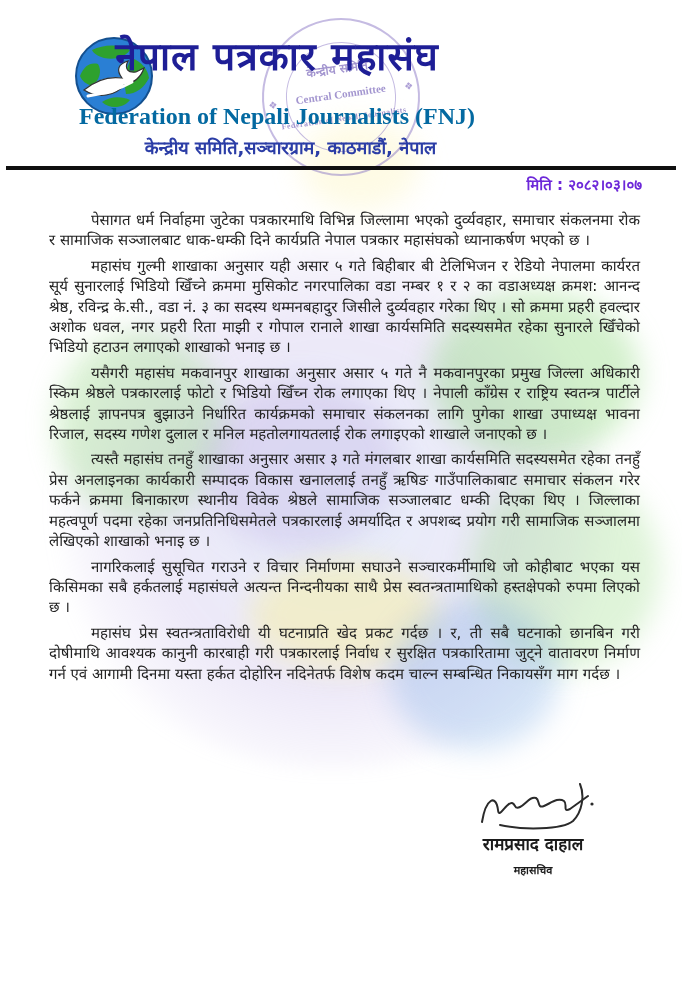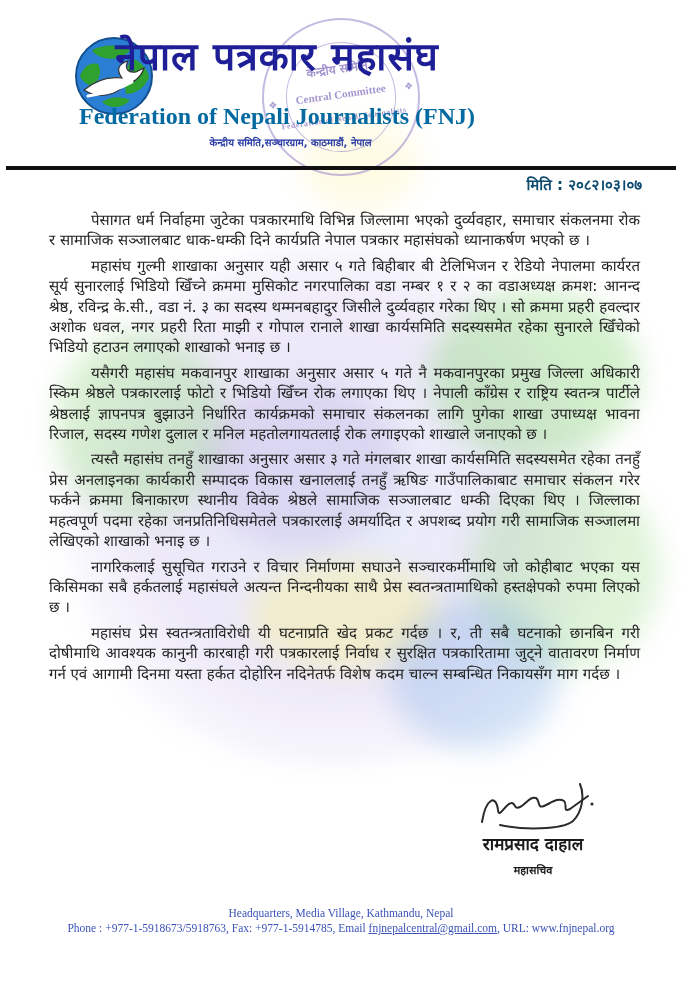--- a/index.html
+++ b/index.html
@@ -15,38 +15,38 @@
   .wm-g3{left:470px;top:470px;width:190px;height:200px;background:rgba(150,220,130,0.30);}
   .wm-y1{left:250px;top:560px;width:190px;height:110px;background:rgba(250,240,140,0.40);}
   .wm-y2{left:300px;top:120px;width:120px;height:90px;background:rgba(250,240,150,0.25);}
   .wm-b1{left:390px;top:600px;width:170px;height:150px;background:rgba(120,170,230,0.30);}
   .wm-p1{left:200px;top:380px;width:200px;height:170px;background:rgba(185,165,225,0.30);}
 
   
   .header-titles{position:absolute;left:0;top:34px;width:554px;text-align:center;z-index:3;}
   .org-np{font-size:39px;font-weight:bold;color:#1e1e96;line-height:46px;letter-spacing:1px;}
   .org-en{font-family:"Liberation Serif",serif;font-size:24px;font-weight:bold;color:#0369a1;line-height:32px;margin-top:20px;}
-  .org-sub{font-size:10px;font-weight:bold;color:#2b3da6;margin-top:3px;margin-left:27px;}
+  .org-sub{font-size:18px;font-weight:bold;color:#2b3da6;margin-top:3px;margin-left:27px;}
 
   .logo{position:absolute;left:74px;top:36px;width:80px;height:80px;z-index:3;}
 
   .stamp{position:absolute;left:262px;top:18px;width:158px;height:158px;z-index:2;
          transform:rotate(-8deg);opacity:0.75;}
   .stamp .c-out,.stamp .c-in{position:absolute;border-radius:50%;border:2px solid rgba(135,115,195,0.65);}
   .stamp .c-out{left:0;top:0;right:0;bottom:0;}
   .stamp .c-in{left:24px;top:24px;right:24px;bottom:24px;border-width:1px;}
   .stamp .s-txt{position:absolute;width:100%;text-align:center;color:rgba(120,100,185,0.9);font-weight:bold;}
   .stamp .s1{top:42px;font-size:12px;}
   .stamp .s2{top:70px;font-size:11px;font-family:"Liberation Serif",serif;}
   .stamp .s3{top:96px;font-size:8px;font-family:"Liberation Serif",serif;letter-spacing:0.5px;}
   .stamp .orn{position:absolute;top:72px;font-size:10px;color:rgba(135,115,195,0.9);}
   .stamp .orn.l{left:6px;} .stamp .orn.r{right:6px;}
 
   .rule{position:absolute;left:6px;right:6px;top:166px;height:4px;background:#101010;z-index:3;}
-  .date-line{position:absolute;right:40px;top:174px;font-size:15px;font-weight:bold;color:#0c4a6e;z-index:3;}
+  .date-line{position:absolute;right:40px;top:174px;font-size:15px;font-weight:bold;color:#6d28d9;z-index:3;}
 
   
   .doc-body{position:absolute;left:44px;top:210px;width:596px;z-index:3;color:#232323;}
   .doc-title{text-align:center;font-size:17px;font-weight:bold;color:#161616;margin:0 0 12px 0;}
   .doc-body p{font-size:15px;line-height:20.4px;text-align:justify;text-indent:42px;margin:0 0 5px 5px;}
 
   
   .sign-block{position:absolute;left:428px;top:780px;width:210px;text-align:center;z-index:3;}
   .sign-svg{display:block;margin:0 auto -4px 48px;}
   .sign-name{font-size:17px;font-weight:bold;color:#1b1b1b;}
@@ -118,18 +118,14 @@
   <div class="sign-block">
     <svg class="sign-svg" width="140" height="56" viewBox="0 0 140 56">
       <path d="M6 42 C10 18 20 14 22 30 C23 40 30 22 36 23 C40 24 38 30 44 27 C50 24 54 16 60 18 C64 20 61 29 68 26 C75 23 82 17 88 21 C92 24 86 33 94 29 L112 16" fill="none" stroke="#2a2a2a" stroke-width="2" stroke-linecap="round"></path>
       <path d="M104 4 C109 16 106 32 97 41 C86 50 46 50 24 45" fill="none" stroke="#2a2a2a" stroke-width="2" stroke-linecap="round"></path>
       <circle cx="116" cy="24" r="1.6" fill="#2a2a2a"></circle>
     </svg>
     <div class="sign-name">रामप्रसाद दाहाल</div>
     <div class="sign-title">महासचिव</div>
   </div>
 
-  <div class="footer">
-    <div class="f1">Headquarters, Media Village, Kathmandu, Nepal</div>
-    <div class="f2"><span>Phone : +977-1-5918673/5918763, Fax: +977-1-5914785, Email </span><span class="email">fnjnepalcentral@gmail.com</span><span>, URL: www.fnjnepal.org</span></div>
-  </div>
 
 </div>
 
 </body></html>

